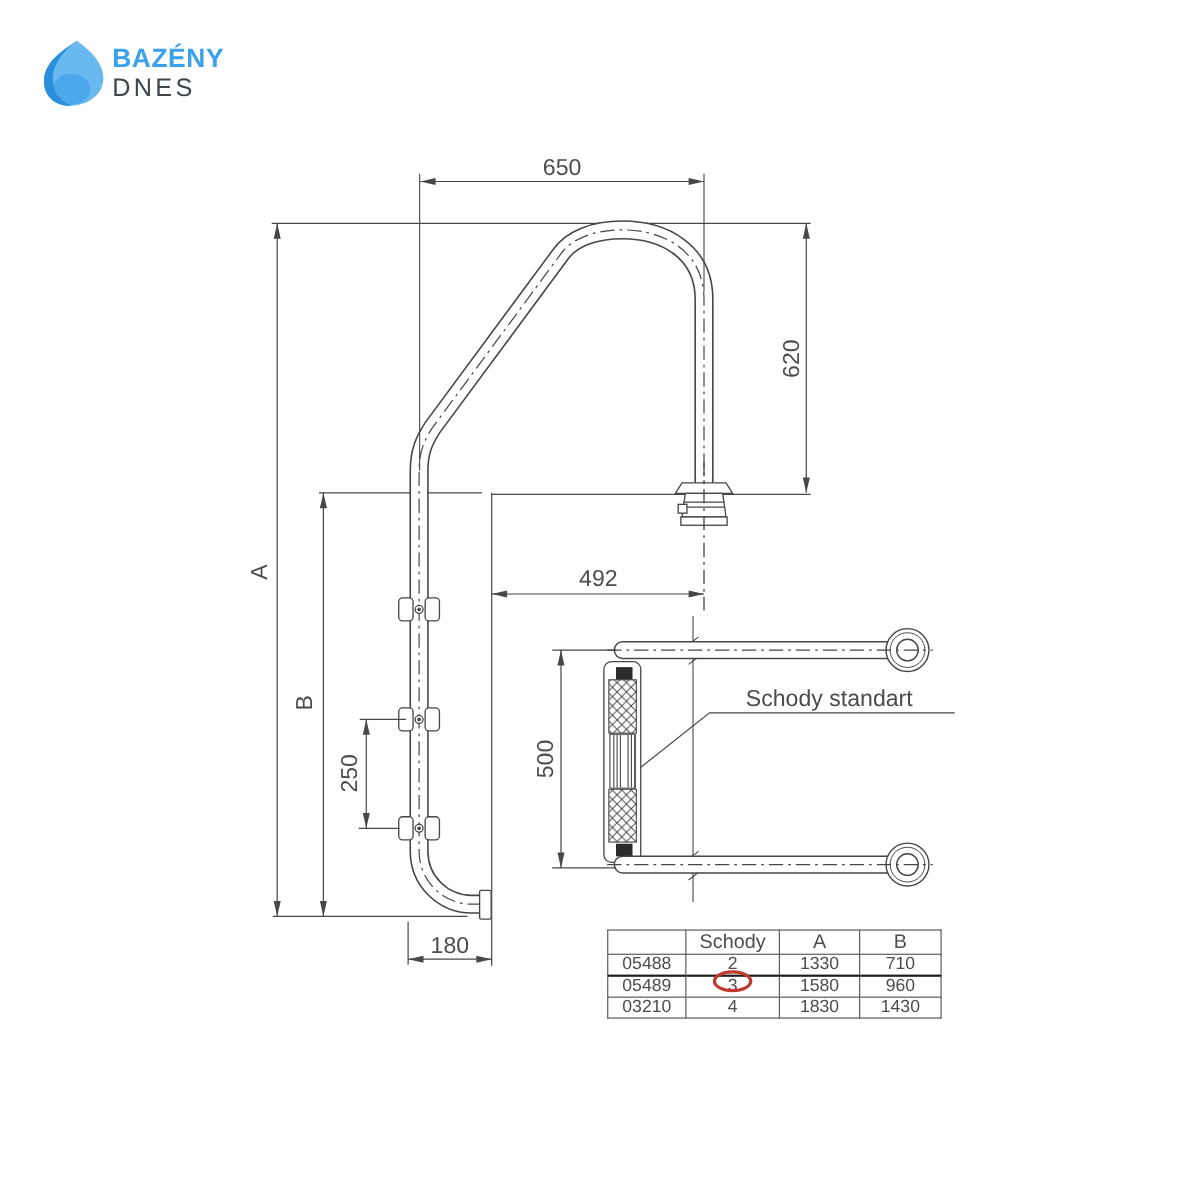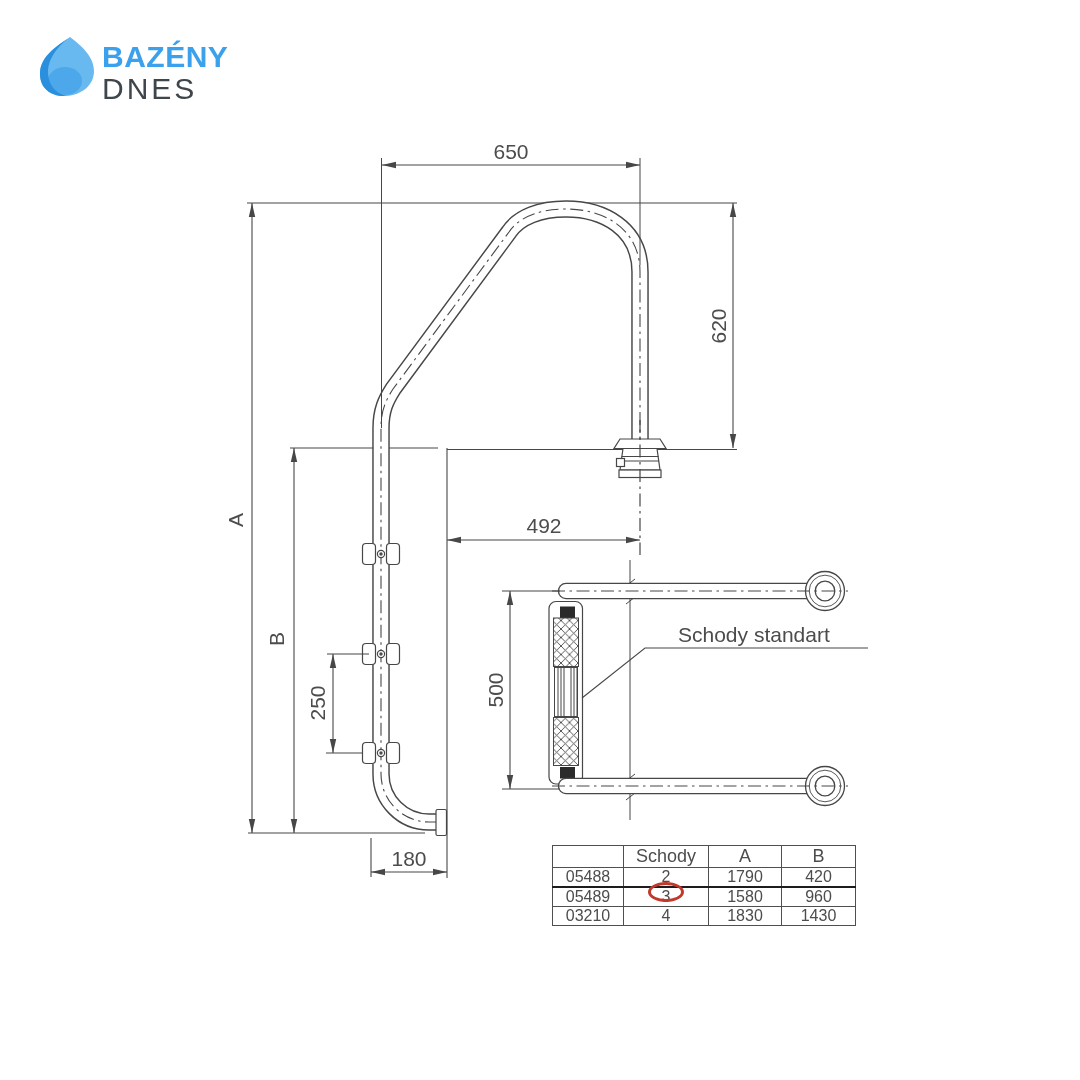--- a/index.html
+++ b/index.html
@@ -1,22 +1,22 @@
 <!DOCTYPE html>
 <html><head>
 <meta charset="utf-8">
 <style>
   html,body{margin:0;padding:0;background:#fff;}
   .canvas{position:relative;width:1080px;height:1080px;background:#ffffff;overflow:hidden;
           font-family:"Liberation Sans",sans-serif;}
   
   .logo{position:absolute;left:38px;top:36px;display:flex;align-items:flex-start;}
   .logo-text{margin-left:6px;}
-  .brand{font-size:30px;font-weight:700;color:#3ba1ec;letter-spacing:0.5px;line-height:1;margin-top:6px;}
-  .sub{font-size:30px;font-weight:400;color:#3e464b;letter-spacing:3px;line-height:1;margin-top:2px;}
+  .brand{font-size:24px;font-weight:700;color:#3ba1ec;letter-spacing:0.5px;line-height:1;margin-top:6px;}
+  .sub{font-size:23px;font-weight:400;color:#3e464b;letter-spacing:3px;line-height:1;margin-top:2px;}
   
   svg.drawing{position:absolute;left:0;top:0;}
   svg.drawing text{fill:#4c4c4c;font-family:"Liberation Sans",sans-serif;font-size:21px;}
   
   table.spec{position:absolute;left:552px;top:845px;border-collapse:collapse;table-layout:fixed;}
   table.spec th,table.spec td{border:1px solid #4f4f4f;color:#4d4d4d;text-align:center;
       padding:0;font-weight:400;overflow:hidden;white-space:nowrap;}
   table.spec thead tr{height:22px;}
   table.spec tbody tr{height:16px;}
   table.spec tbody tr:last-child{height:17px;}
@@ -205,22 +205,22 @@
         <th></th>
         <th>Schody</th>
         <th>A</th>
         <th>B</th>
       </tr>
     </thead>
     <tbody>
       <tr class="thick">
         <td>05488</td>
         <td>2</td>
-        <td>1790</td>
-        <td>420</td>
+        <td>1330</td>
+        <td>710</td>
       </tr>
       <tr>
         <td>05489</td>
         <td>3</td>
         <td>1580</td>
         <td>960</td>
       </tr>
       <tr>
         <td>03210</td>
         <td>4</td>

